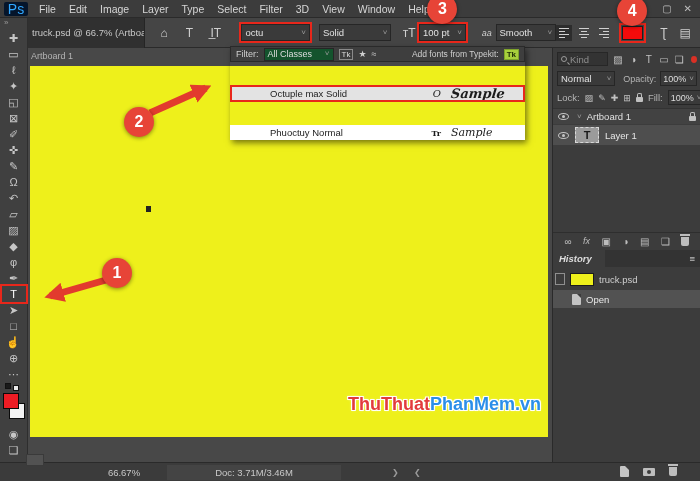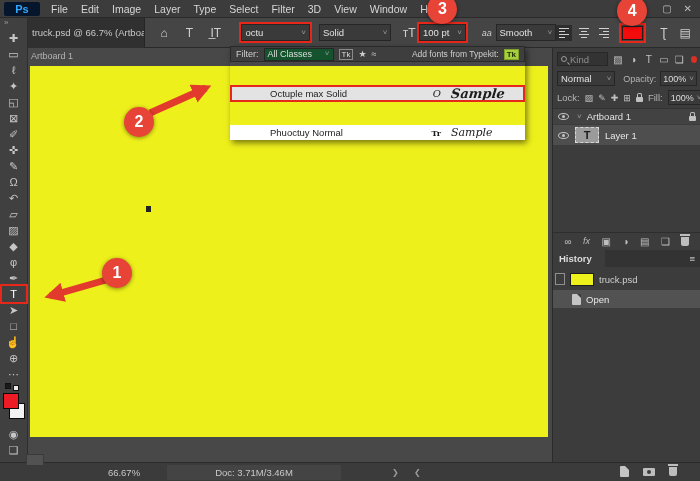--- a/index.html
+++ b/index.html
@@ -5,22 +5,22 @@
   * { margin:0; padding:0; box-sizing:border-box; }
   html,body { width:700px; height:481px; overflow:hidden; background:#2b2b2b;
               font-family:"Liberation Sans", sans-serif; }
   #app { position:relative; width:700px; height:481px; background:#3a3a3a;
          color:#cfcfcf; font-size:10px; overflow:hidden; }
 
   
   #menubar { position:absolute; left:0; top:0; width:700px; height:18px;
              background:#3c3c3c; border-bottom:1px solid #2a2a2a;
              display:flex; align-items:center; gap:9px; padding-left:4px; z-index:10; }
-  #ps-logo { width:36px; height:14px; background:#05152b; color:#31a8ff;
-             font-size:11px; font-weight:bold; display:flex; align-items:center;
+  #ps-logo { width:24px; height:14px; background:#05152b; color:#31a8ff;
+             font-size:14px; font-weight:normal; display:flex; align-items:center;
              justify-content:center; border-radius:2px; }
   .menu-item { color:#d6d6d6; font-size:10.5px; padding:0 2px; cursor:default; }
   #win-controls { margin-left:auto; display:flex; gap:12px; padding-right:8px;
                   color:#bdbdbd; font-size:10px; }
 
   
   #toolbar { position:absolute; left:0; top:18px; width:28px; height:444px;
              background:#404040; border-right:1px solid #2e2e2e; z-index:20;
              display:flex; flex-direction:column; align-items:center; }
   #toolbar-collapse { height:12px; font-size:8px; color:#999; width:100%;
@@ -129,21 +129,21 @@
                         border-radius:2px 2px 0 0; }
   #artboard-row { top:60px; height:16px; background:#424242; padding:0 5px; gap:5px;
                   color:#e0e0e0; border-top:1px solid #333; }
   #layer1-row { top:77px; height:20px; background:#4e4e4e; padding:0 5px; gap:6px;
                 color:#e6e6e6; }
   #layer1-thumb { width:24px; height:16px; background:#9b9b9b; border:1px dashed #d8d8d8;
                   color:#1a1a1a; font-size:11px; font-weight:bold; text-align:center;
                   line-height:14px; }
   #layers-bottom { top:184px; height:17px; border-top:1px solid #2e2e2e;
                    justify-content:space-evenly; color:#bdbdbd; font-size:10px; }
-  #history-header { top:202px; height:17px; background:#333; }
+  #history-header { top:202px; height:17px; background:#333;font-style:italic; }
   #history-tab { width:52px; height:17px; background:#3c3c3c; color:#ddd;
                  display:flex; align-items:center; padding-left:6px; font-weight:bold; }
   #history-menu-icon { margin-left:auto; padding-right:6px; color:#bbb; }
   #history-row-1 { top:221px; height:20px; padding:0 2px; gap:5px; }
   #hist-source-box { width:10px; height:12px; border:1px solid #8f8f8f; flex:none; }
   #hist-thumb { width:24px; height:13px; background:#eef01b; border:1px solid #1c1c1c; flex:none; }
   #history-row-2 { top:242px; height:18px; background:#525252; padding:0 2px; gap:5px;
                    color:#e8e8e8; }
   .page-icon { width:9px; height:11px; background:#c4c4c4; border-radius:1px;
                position:relative; flex:none; }
@@ -293,20 +293,23 @@
       <span class="ann-circle" style="left:50%; margin-left:-15px; top:-31px;">4</span>
     </div>
     <span class="opt-icon" style="width:22px; margin-left:10px;">Ʈ</span>
     <span class="opt-icon" style="width:22px; margin-right:4px;">▤</span>
   </div>
 
   <div id="canvas">
     <div id="artboard-label">Artboard 1</div>
     <div id="artboard">
       <div id="text-cursor-dot"></div>
+      <div id="watermark">
+        <span class="wm-red">ThuThuat</span><span class="wm-blue">PhanMem.vn</span>
+      </div>
     </div>
   </div>
 
   <div id="font-menu">
     <div id="font-menu-header">
       <span>Filter:</span>
       <div id="font-filter-select">
         <span>All Classes</span>
         <span class="chev">˅</span>
       </div>

